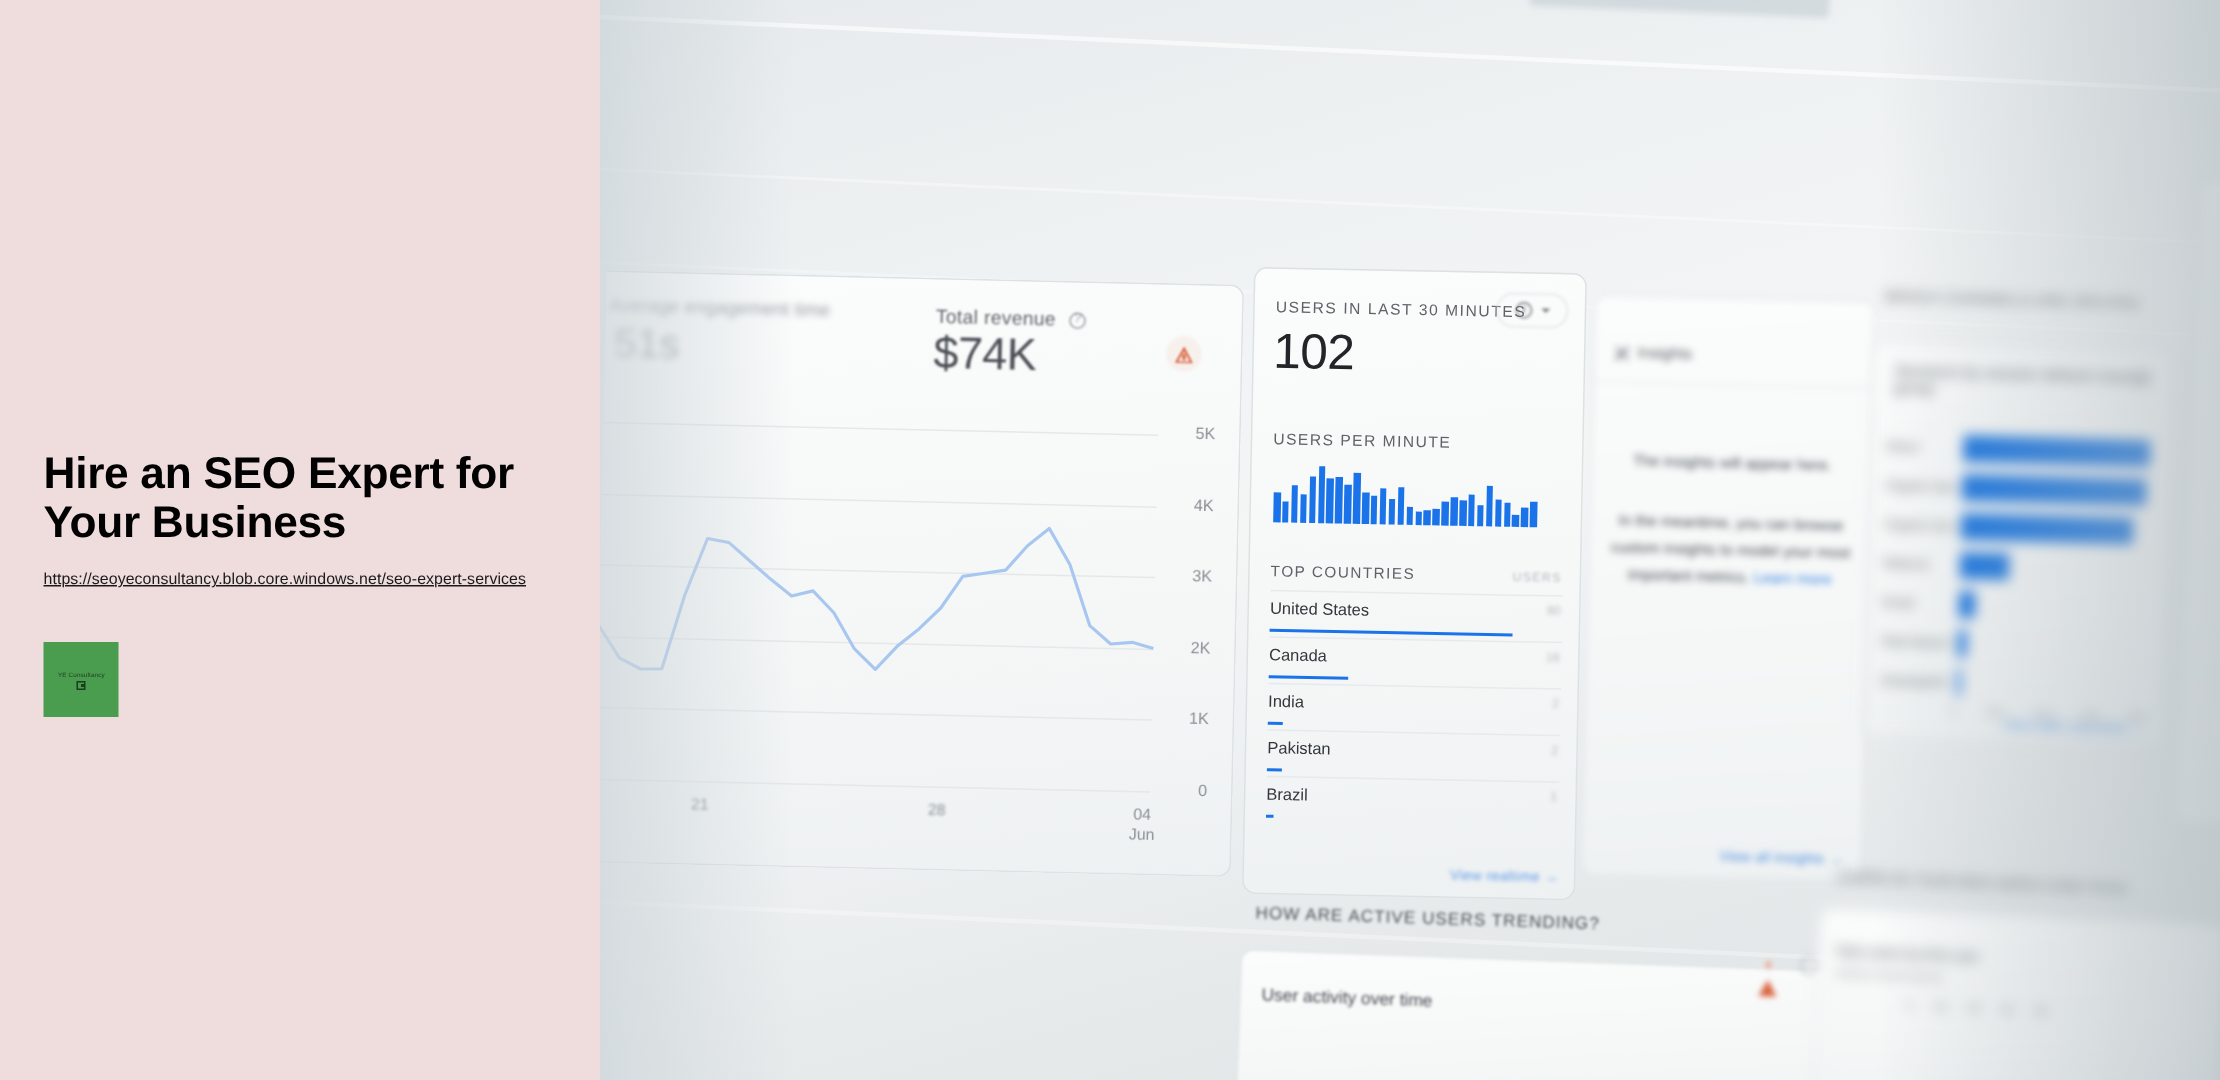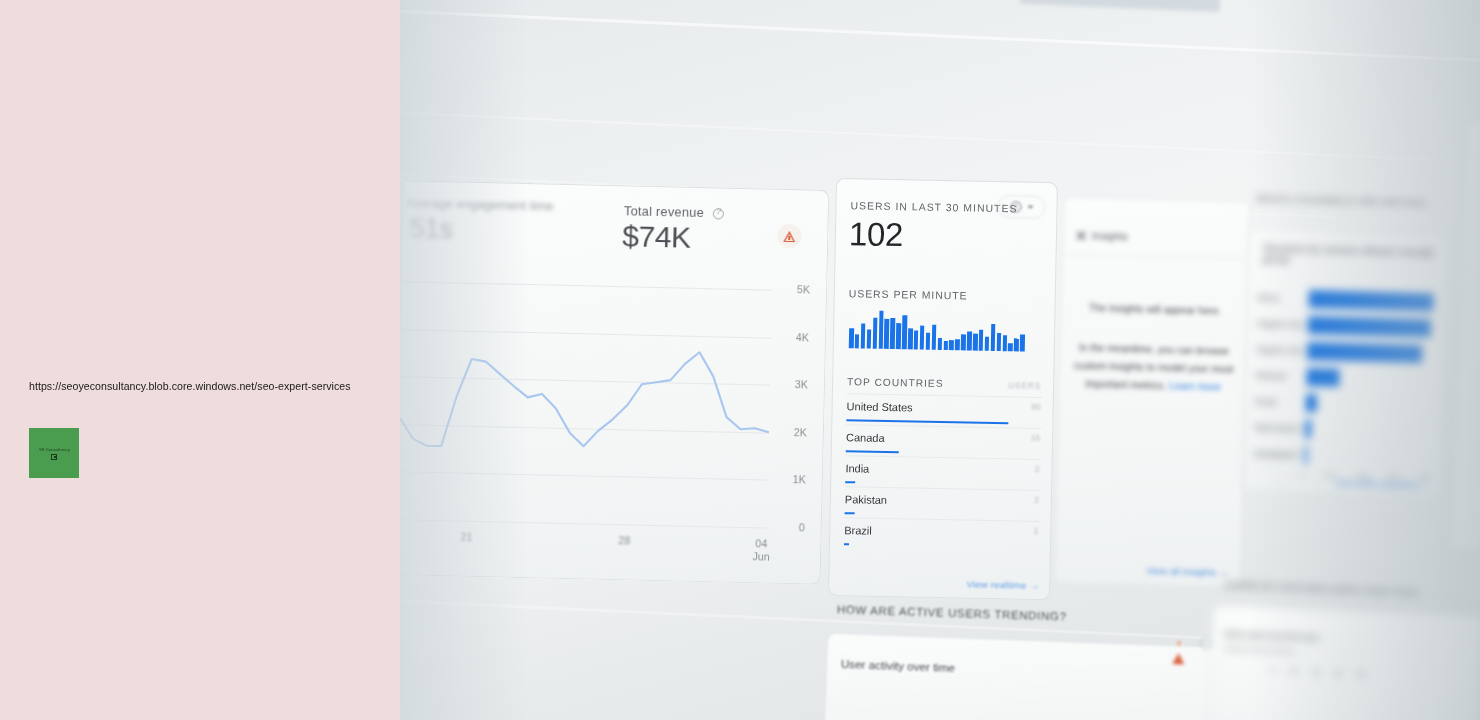--- a/index.html
+++ b/index.html
@@ -20,21 +20,21 @@
   .page-title {
     position: absolute; left: 29px; top: 299px; width: 350px;
     font-size: 29.5px; line-height: 33px; font-weight: bold;
     color: #010101; letter-spacing: -0.2px;
   }
   .page-url {
     position: absolute; left: 29px; top: 376px; width: 345px;
     font-size: 10.6px; line-height: 20.5px; color: #1a1a1a;
     letter-spacing: 0.05px;
   }
-  .page-url span { display: block; }
+  .page-url span { display: block; text-decoration: underline; }
   .logo-tile {
     position: absolute; left: 29px; top: 428px;
     width: 50px; height: 50px;
     background: #4a9c4e;
     display: flex; flex-direction: column;
     align-items: center; justify-content: center; gap: 2px;
   }
   .logo-tile .logo-text {
     font-size: 4.1px; color: #1d3c1f; letter-spacing: 0.1px;
     white-space: nowrap; transform: scale(1.02);
@@ -542,20 +542,21 @@
         <span>80</span>
       </div>
 
     </div>
 
     <div class="vshade-l"></div>
     <div class="vshade-r"></div>
   </div>
 
   <div class="left-panel">
+    <h1 class="page-title">Hire an SEO Expert for Your Business</h1>
     <div class="page-url">
       <span>https://seoyeconsultancy.blob.core.windows.net/seo-expert-services</span>
     </div>
     <div class="logo-tile">
       <span class="logo-text">YE Consultancy</span>
       <span class="logo-glyph"></span>
     </div>
   </div>
 
 </div>

